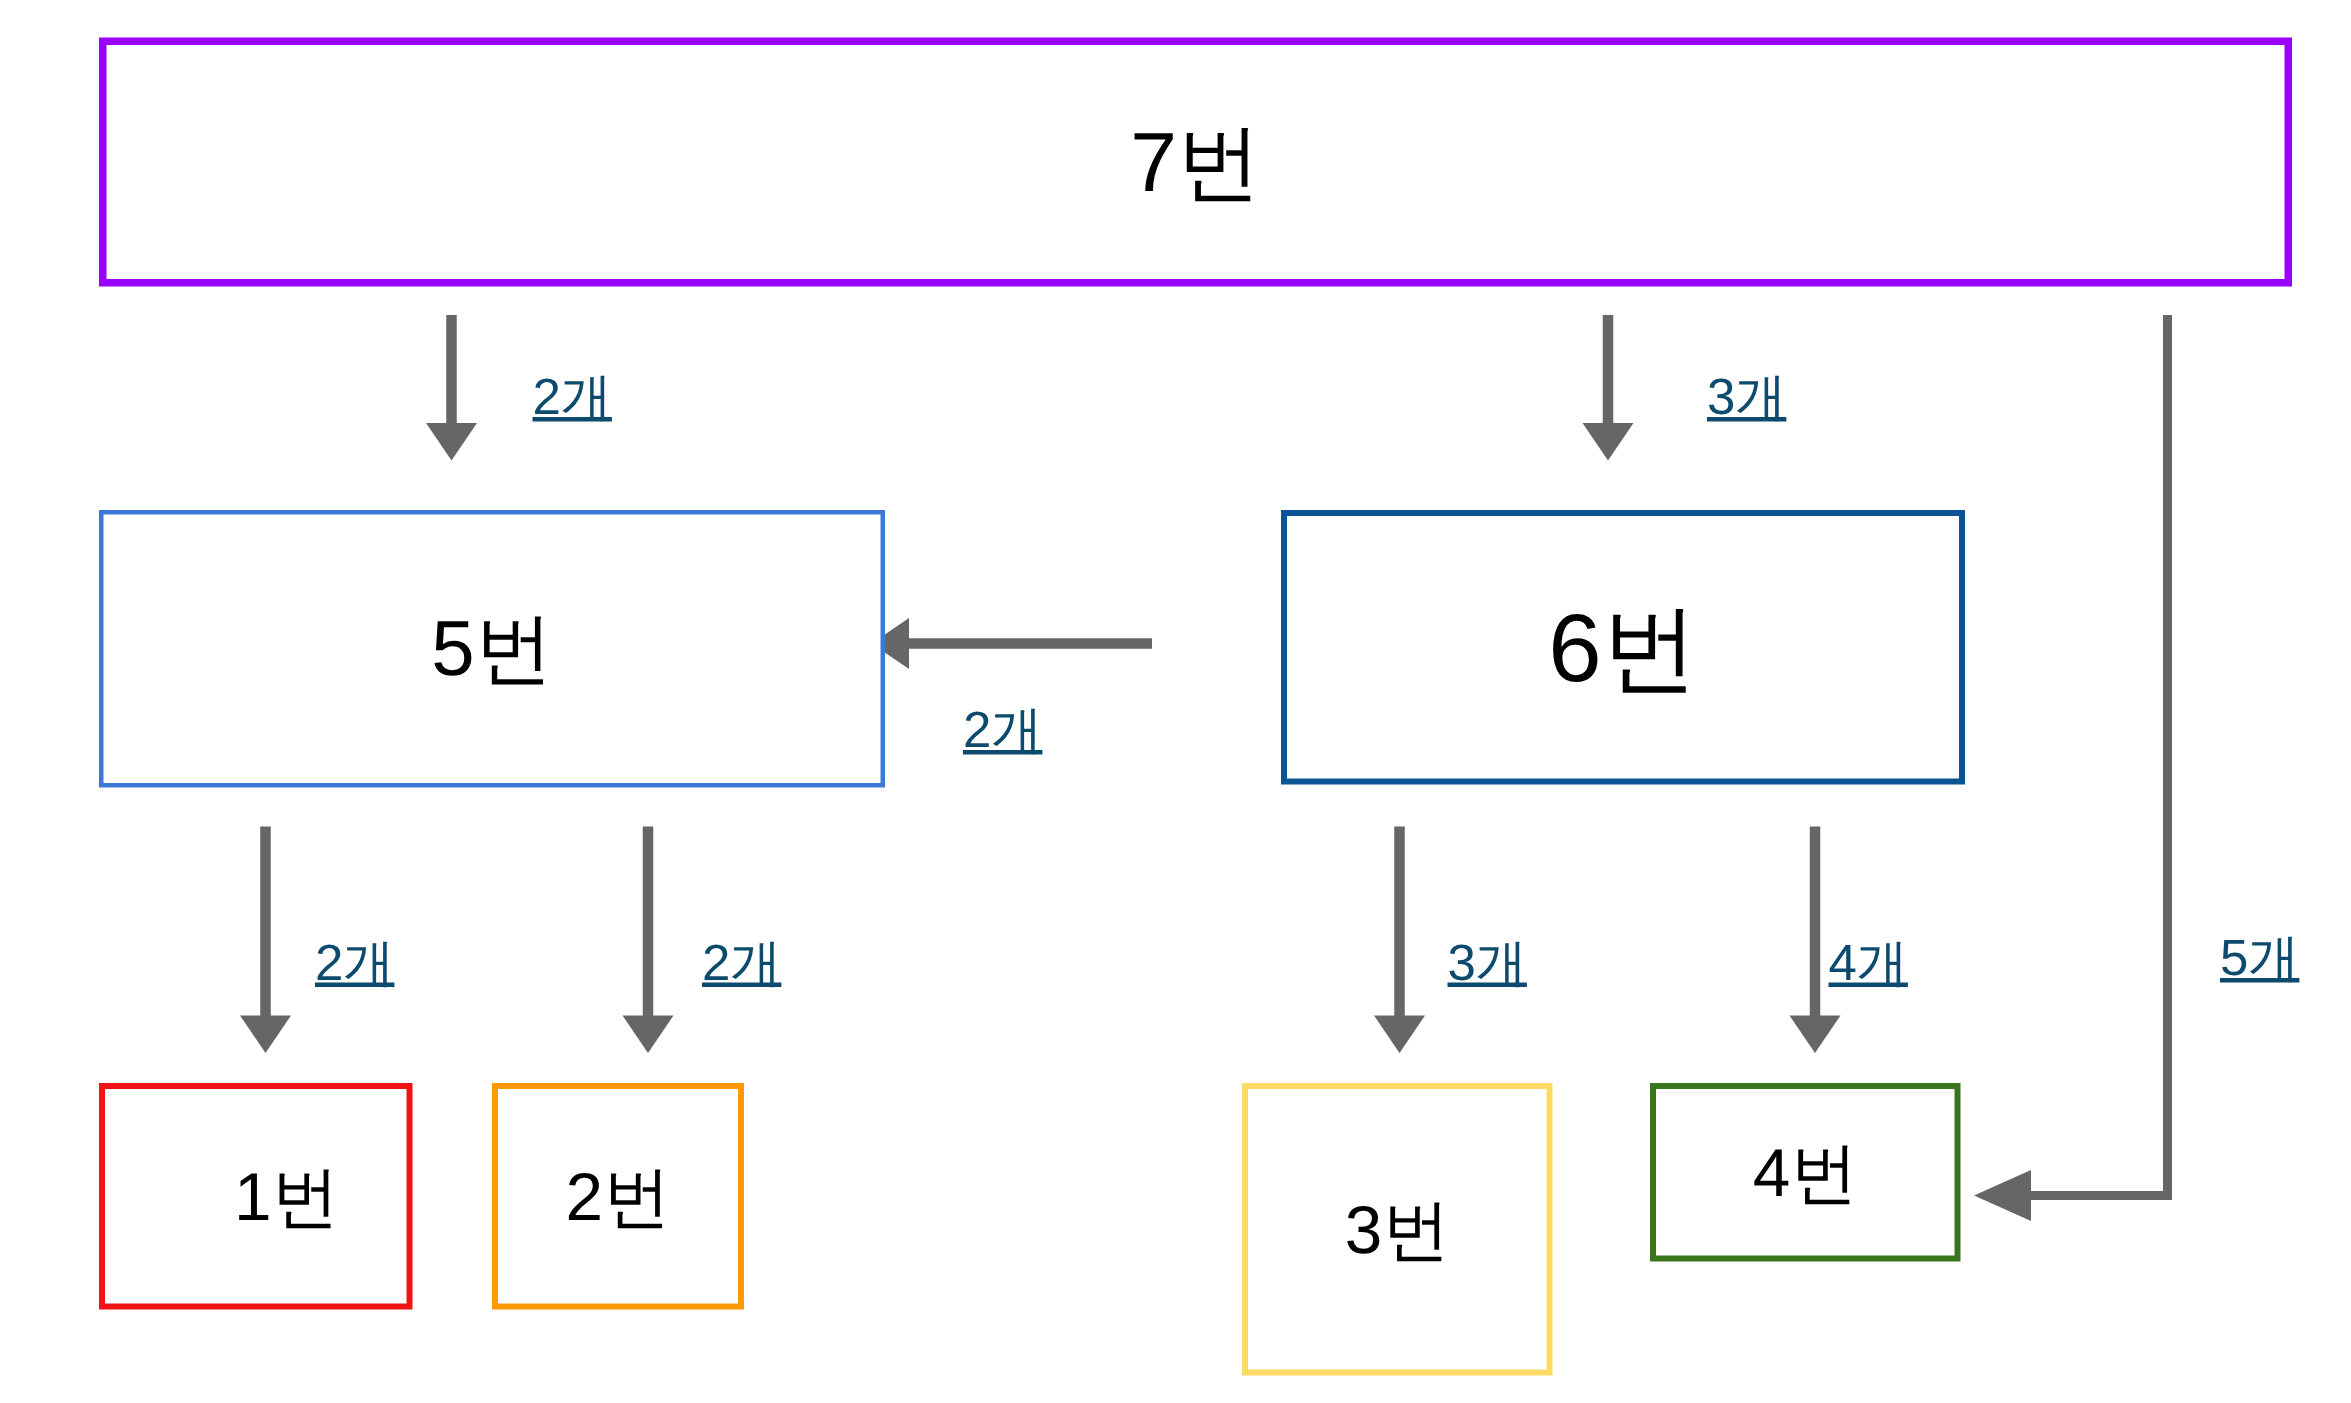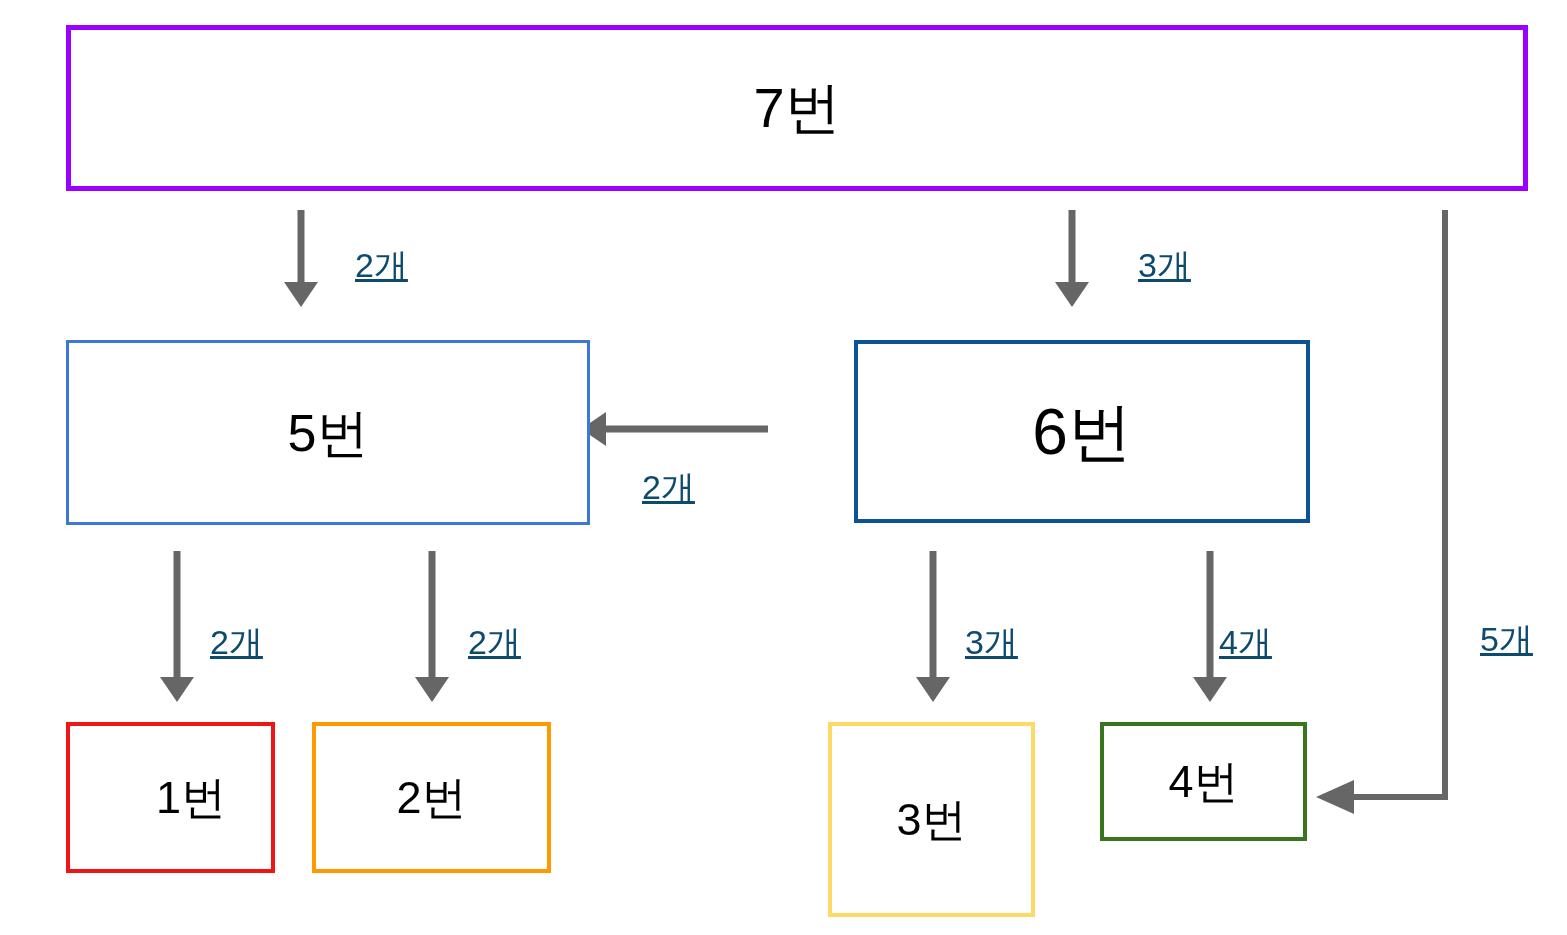--- a/index.html
+++ b/index.html
@@ -30,21 +30,21 @@
     display: flex;
     align-items: center;
     justify-content: center;
     color: #000000;
   }
   .node span { line-height: 1; white-space: nowrap; }
   .node-7 { left: 66px;   top: 25px;  width: 1462px; height: 166px; border: 5px solid; font-size: 56px; }
   .node-5 { left: 66px;   top: 340px; width: 524px;  height: 185px; border: 3px solid; font-size: 52px; }
   .node-6 { left: 830px;  top: 340px; width: 456px;  height: 183px; border: 4px solid; font-size: 64px; margin-left: 24px; }
   .node-1 { left: 66px;   top: 722px; width: 209px;  height: 151px; border: 4px solid; font-size: 45px; padding-left: 41px; }
-  .node-2 { left: 312px;  top: 722px; width: 239px;  height: 151px; border: 4px solid; font-size: 45px; }
+  .node-2 { left: 328px;  top: 722px; width: 168px;  height: 151px; border: 4px solid; font-size: 45px; }
   .node-3 { left: 828px;  top: 722px; width: 207px;  height: 195px; border: 4px solid; font-size: 45px; }
   .node-4 { left: 1100px; top: 722px; width: 207px;  height: 119px; border: 4px solid; font-size: 45px; }
   .edge-label {
     position: absolute;
     font-size: 34px;
     line-height: 1.05;
     color: #0c4a6e;
     white-space: nowrap;
     text-decoration: underline;
   }

